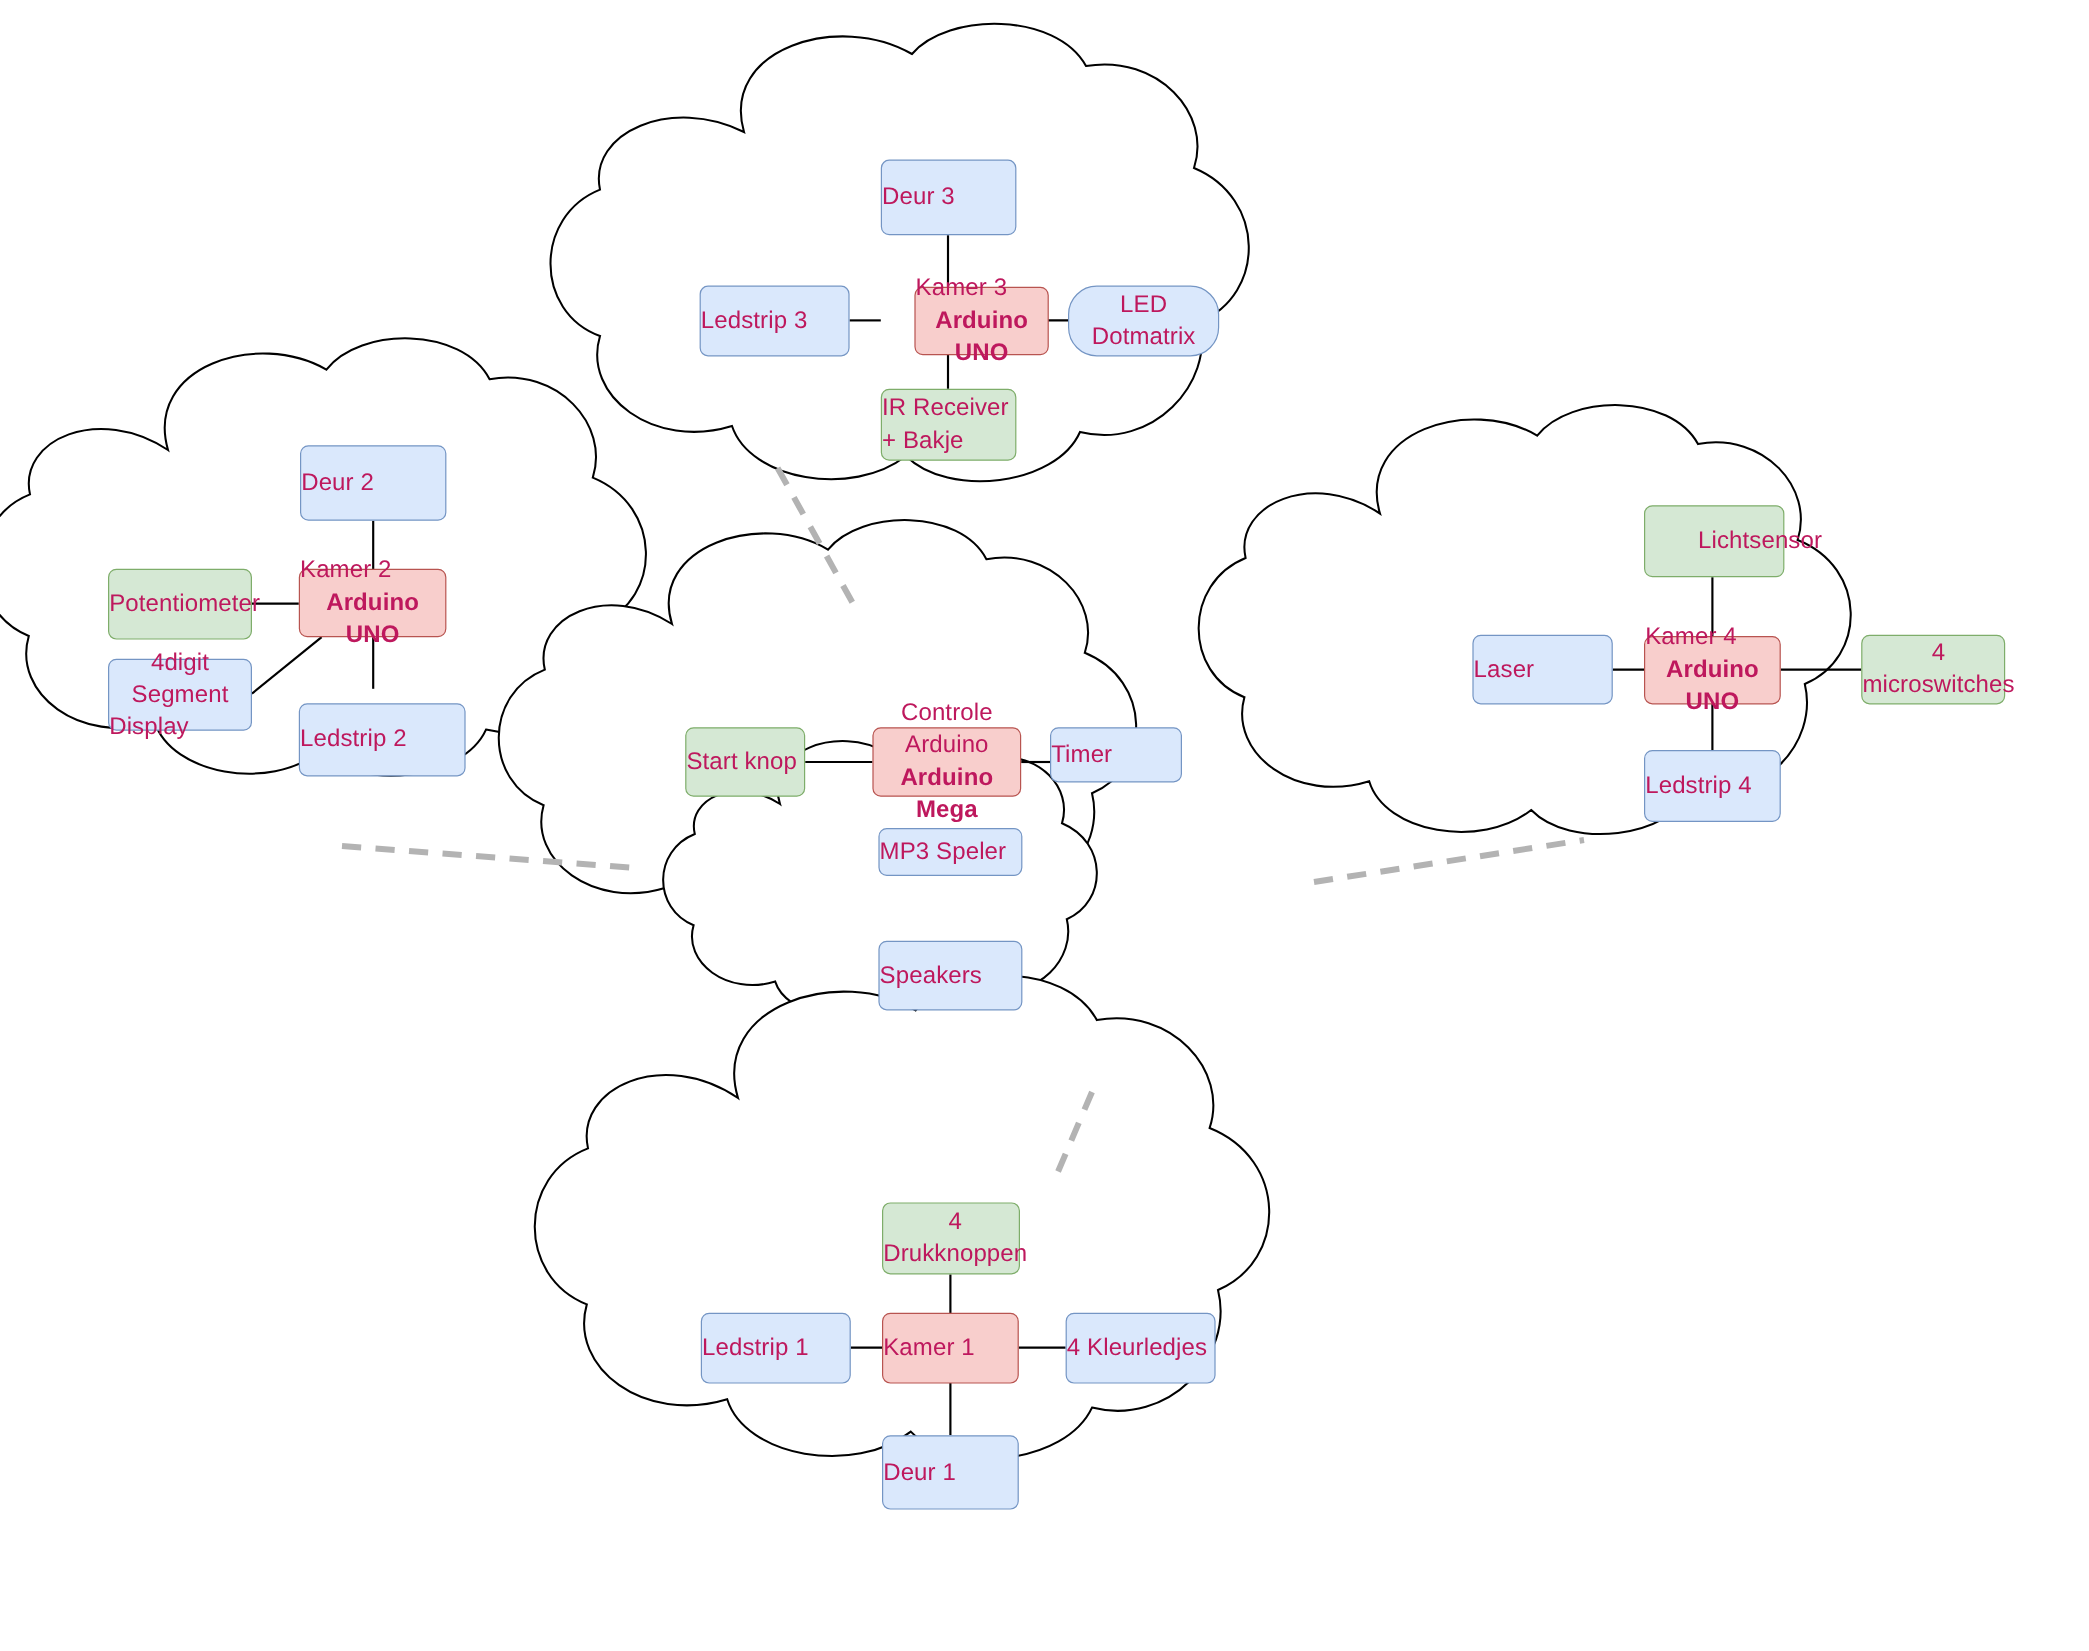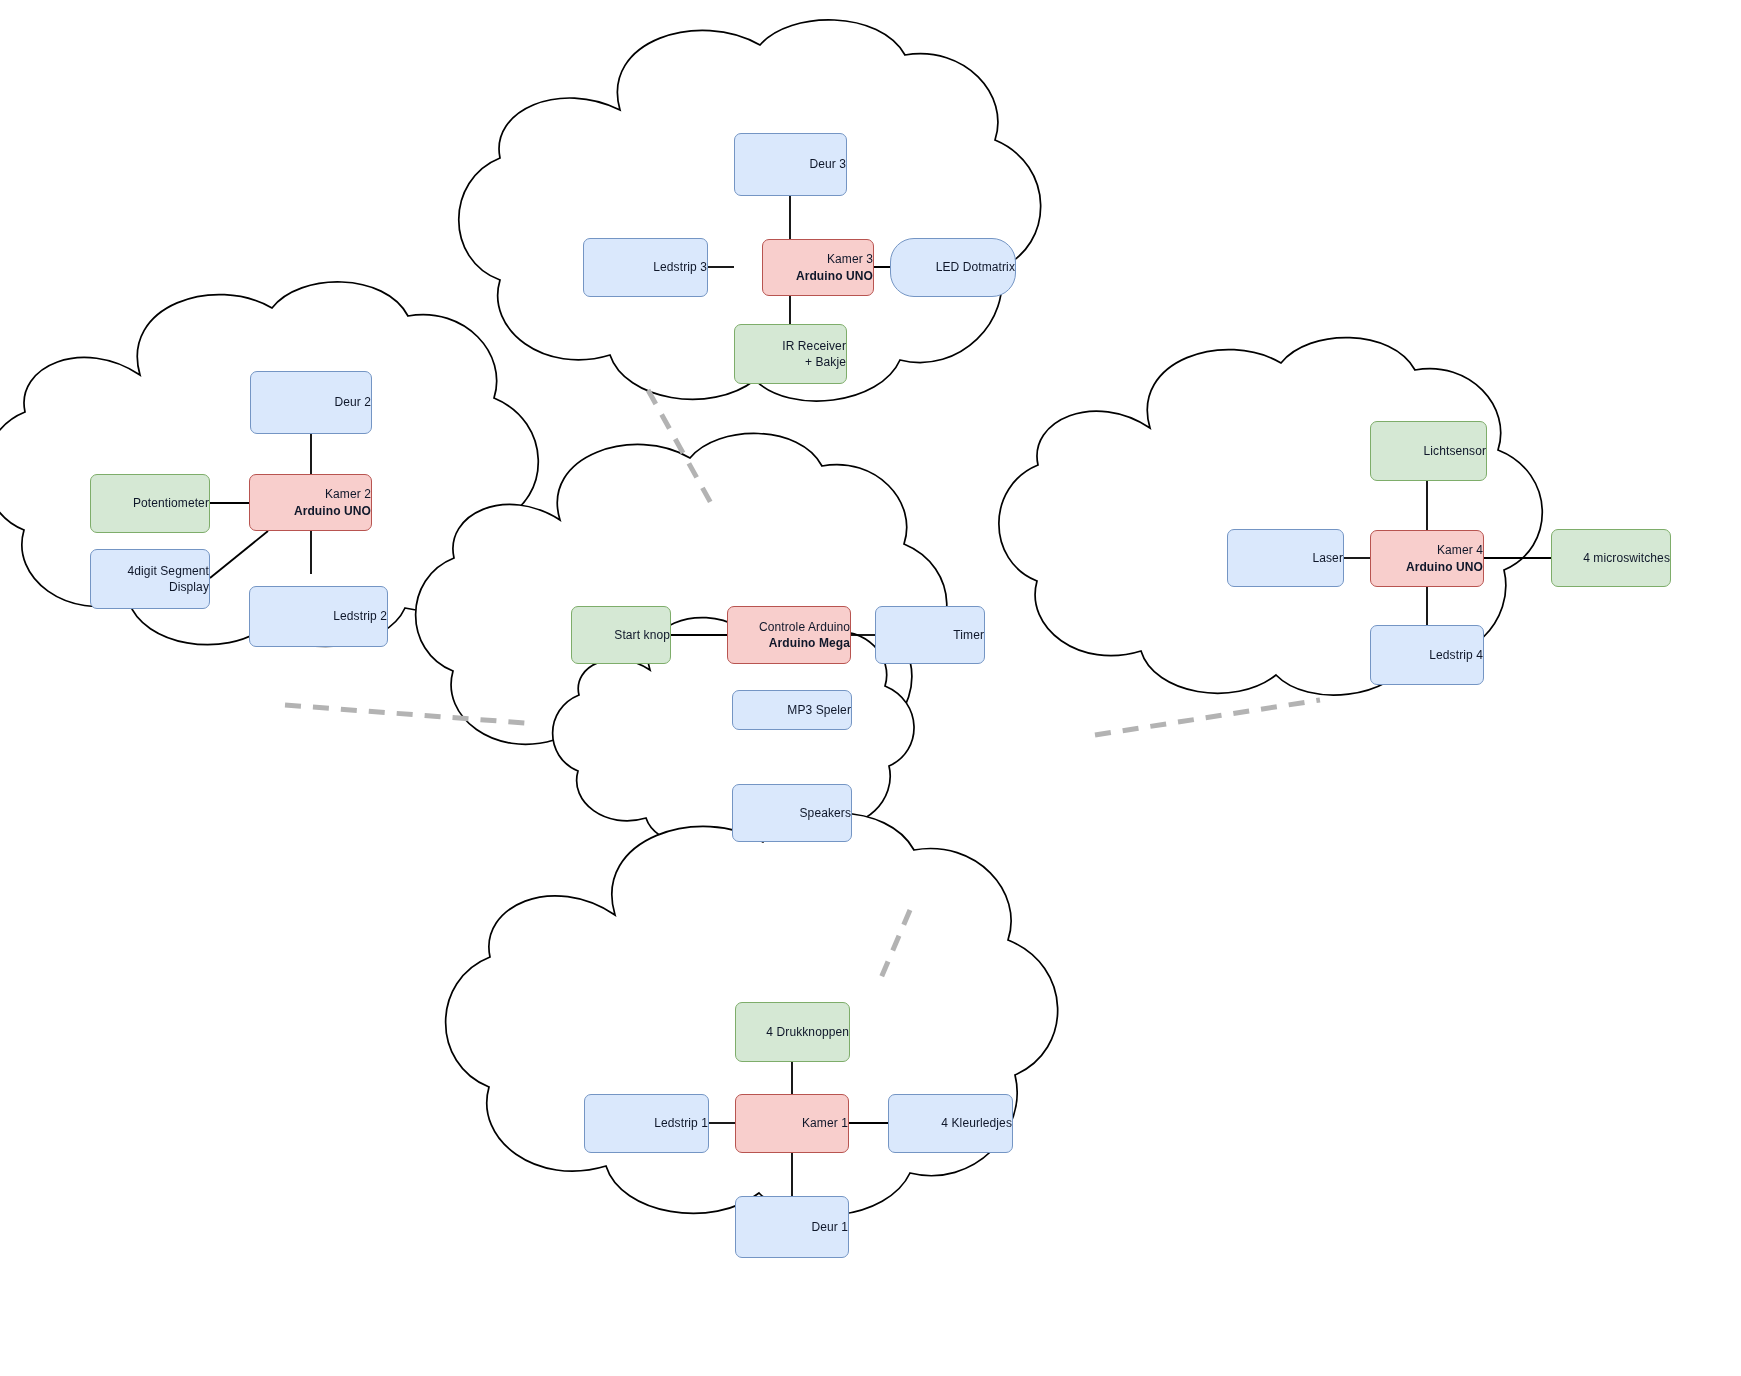--- a/index.html
+++ b/index.html
@@ -24,29 +24,29 @@
     top: 0;
     width: 1741px;
     height: 1376px;
     pointer-events: none;
   }
   .node {
     position: absolute;
     box-sizing: border-box;
     display: flex;
     flex-direction: column;
-    align-items: flex-end;
+    align-items: flex-start;
     justify-content: center;
     text-align: center;
     border-radius: 7px;
     border-width: 1.4px;
     border-style: solid;
-    font-size: 12px;
+    font-size: 20px;
     line-height: 1.35;
-    color: #0f172a;
+    color: #be185d;
     letter-spacing: 0.1px;
     z-index: 5;
   }
   .node .l2 {
     font-weight: bold;
   }
   .n-blue {
     background: #dae8fc;
     border-color: #7495c4;
   }
@@ -189,21 +189,21 @@
 
   <div class="node n-blue" style="left:890px; top:238px; width:126px; height:59px;border-radius:24px;">
     <span>LED Dotmatrix</span>
   </div>
 
   <div class="node n-green" style="left:734px; top:324px; width:113px; height:60px;">
     <span>IR Receiver</span>
     <span>+ Bakje</span>
   </div>
 
-  <div class="node n-blue" style="left:250px; top:371px; width:122px; height:63px;padding-left:14px;">
+  <div class="node n-blue" style="left:250px; top:371px; width:122px; height:63px;">
     <span>Deur 2</span>
   </div>
 
   <div class="node n-green" style="left:90px; top:474px; width:120px; height:59px;">
     <span>Potentiometer</span>
   </div>
 
   <div class="node n-red" style="left:249px; top:474px; width:123px; height:57px;">
     <span>Kamer 2</span>
     <span class="l2">Arduino UNO</span>
@@ -220,21 +220,21 @@
 
   <div class="node n-green" style="left:571px; top:606px; width:100px; height:58px;">
     <span>Start knop</span>
   </div>
 
   <div class="node n-red" style="left:727px; top:606px; width:124px; height:58px;">
     <span>Controle Arduino</span>
     <span class="l2">Arduino Mega</span>
   </div>
 
-  <div class="node n-blue" style="left:875px; top:606px; width:110px; height:58px;">
+  <div class="node n-blue" style="left:875px; top:606px; width:110px; height:46px;">
     <span>Timer</span>
   </div>
 
   <div class="node n-blue" style="left:732px; top:690px; width:120px; height:40px;">
     <span>MP3 Speler</span>
   </div>
 
   <div class="node n-blue" style="left:732px; top:784px; width:120px; height:58px;">
     <span>Speakers</span>
   </div>

